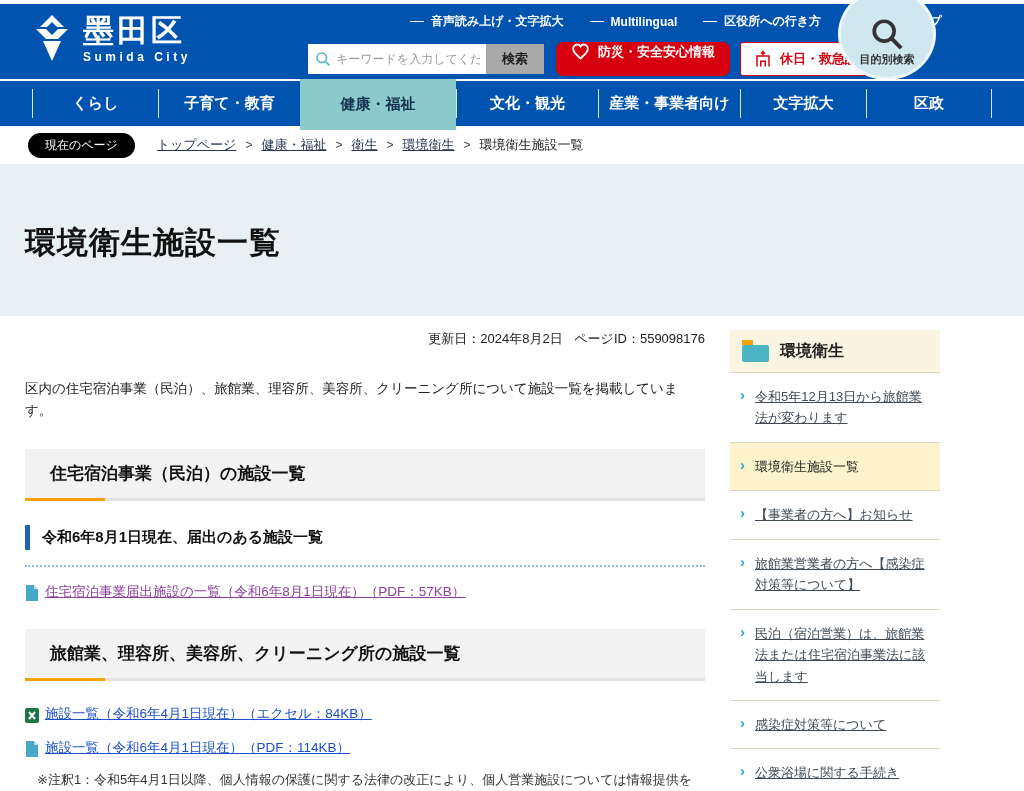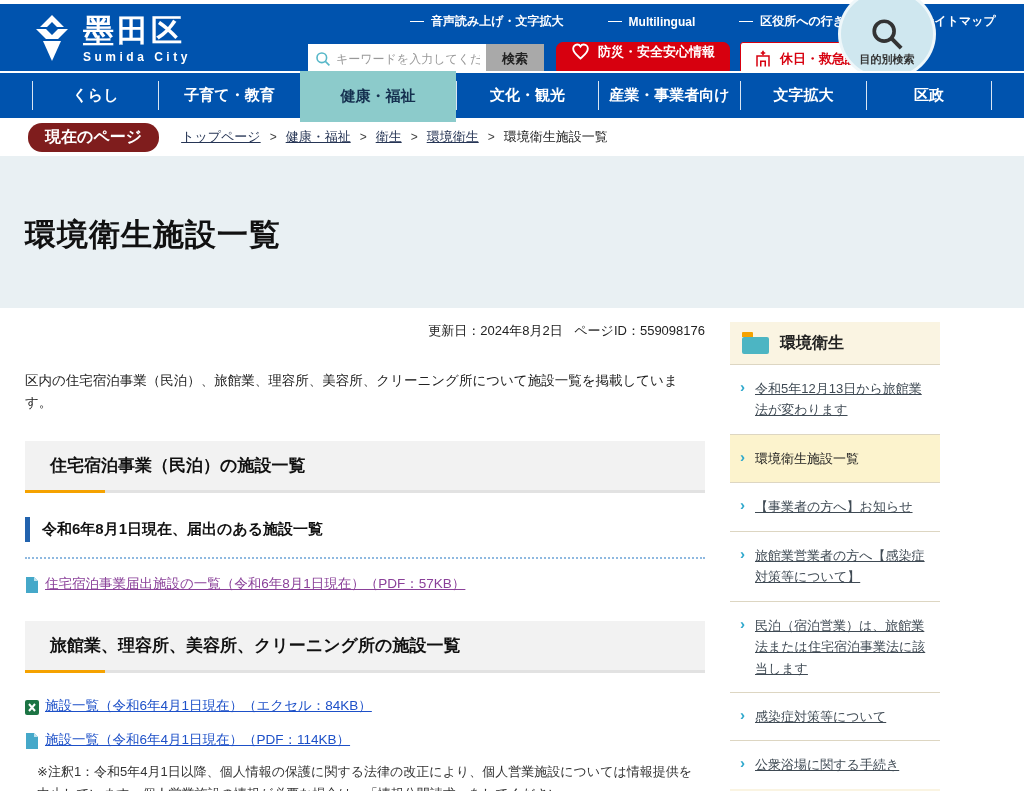--- a/index.html
+++ b/index.html
@@ -1,26 +1,26 @@
 <!DOCTYPE html>
 <html><head>
 <meta charset="utf-8">
 <style>
   * { box-sizing: border-box; margin: 0; padding: 0; }
   html,body { width:1024px; height:791px; overflow:hidden; background:#fff;
     font-family:"Liberation Sans","DejaVu Sans",sans-serif; }
 
   
   .topstrip { height:4px; background:#fff; }
-  .header { position:relative; height:67px; background:#0053ae; color:#fff; }
+  .header { position:relative; height:75px; background:#0053ae; color:#fff; }
   .logo { position:absolute; left:30px; top:9px; display:flex; align-items:center; gap:9px; }
   .logo-mark { width:44px; height:52px; }
   .logo-name { font-size:31px; font-weight:bold; letter-spacing:3px; line-height:1; }
   .logo-en { font-size:12px; font-weight:bold; letter-spacing:3.5px; margin-top:4px; }
-  .top-links { position:absolute; left:410px; top:9px; display:flex; gap:44px; }
+  .top-links { position:absolute; left:410px; top:9px; display:flex; gap:26px; }
   .top-link { display:flex; align-items:center; gap:7px; font-size:12px; font-weight:bold;
     color:#fff; cursor:pointer; white-space:nowrap; }
   .dash { width:14px; height:0; border-top:1.5px solid #fff; display:inline-block; }
   .header-actions { position:absolute; left:308px; top:38px; display:flex; align-items:center; }
   .searchbox { display:flex; height:30px; }
   .search-input-wrap { position:relative; }
   .search-input { width:178px; height:30px; border:none; padding:0 6px 0 28px; font-size:12px;
     color:#333; outline:none; }
   .search-input::placeholder { color:#999; }
   .mag-small { position:absolute; left:7px; top:7px; width:16px; height:16px; }
@@ -47,21 +47,21 @@
     border-left:1px solid rgba(255,255,255,.85); background-clip:padding-box; height:29px;
     align-self:center; white-space:nowrap; }
   .nav-item:last-child { border-right:1px solid rgba(255,255,255,.85); }
   .nav-item.wide { width:142px; }
   .nav-item.active { background:#8ccbcb; color:#15304f; height:51px; align-self:flex-start;
     margin-top:-2px; width:156px; z-index:2; border-left:none; }
 
   
   .breadcrumb { height:38px; background:#fff; display:flex; align-items:center;
     padding-left:28px; font-size:13px; }
-  .crumb-pill { background:#7f1d1d; color:#fff; font-size:16px; font-weight:bold;
+  .crumb-pill { background:#000000; color:#fff; font-size:12px; font-weight:normal;
     border-radius:14px; padding:4px 17px; margin-right:22px; }
   .crumb-link { color:#263555; text-decoration:underline; cursor:pointer; }
   .crumb-sep { color:#444; margin:0 9px; font-size:12px; }
   .crumb-current { color:#222; }
 
   
   .title-band { height:152px; background:#e9f0f3; padding:58px 0 0 25px; }
   .page-title { font-size:31px; font-weight:bold; color:#111; letter-spacing:1px; }
 
   

